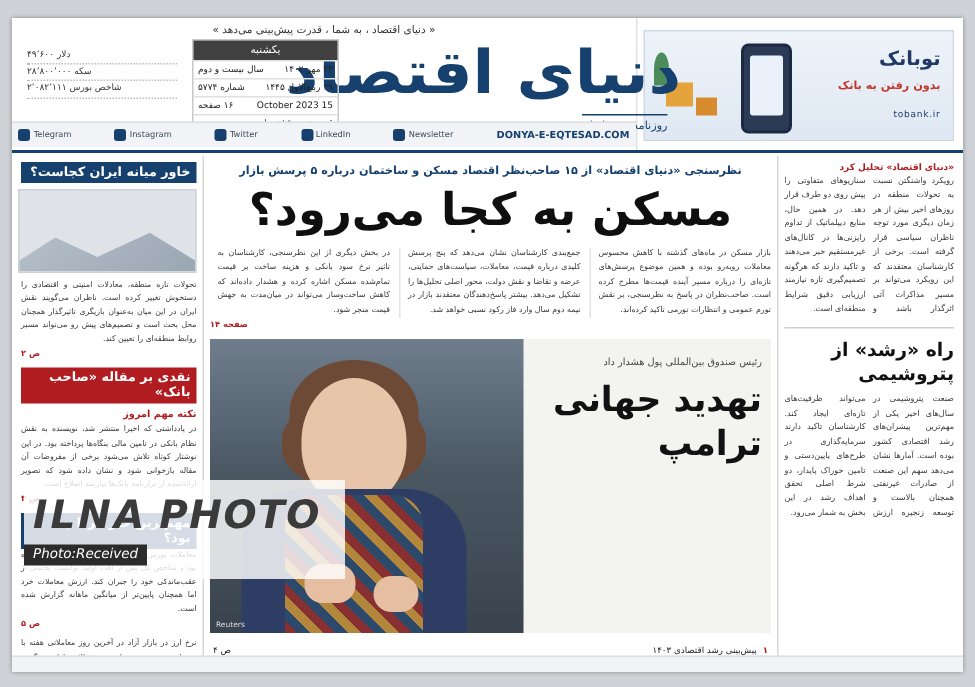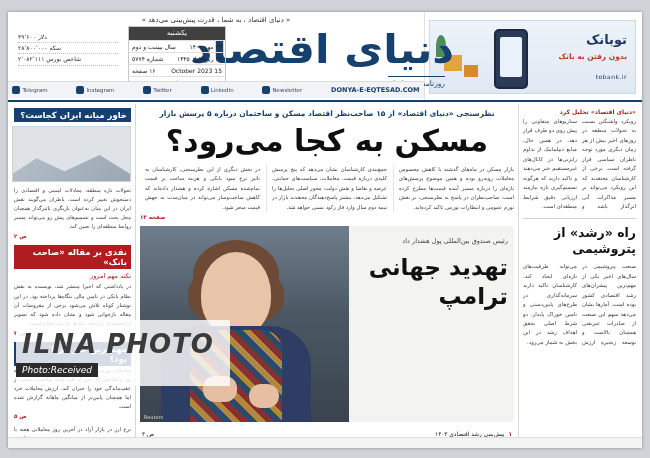--- a/index.html
+++ b/index.html
@@ -208,21 +208,21 @@
     border-bottom:1px dotted #c5c5c5;padding:2.5px 2px;line-height:1.4;
   }
   .blist .row .num{color:#b01c20;font-weight:bold;margin-left:4px;}
 
   
   .lbox{margin-bottom:6px;}
   .lbox-title{
     font-size:8.5px;font-weight:bold;color:#fff;background:#16406e;padding:2px 4px;text-align:right;
   }
   .lbox-title.red{background:#b01c20;}
-  .lbox-sub{font-size:6.5px;font-weight:normal;color:#b01c20;text-align:right;margin:3px 0 2px;}
+  .lbox-sub{font-size:6.5px;font-weight:bold;color:#b01c20;text-align:right;margin:3px 0 2px;}
   .lbox-body{font-size:5.2px;color:#3a3a3a;line-height:1.75;text-align:justify;}
   .page-num{font-size:5.5px;color:#b01c20;text-align:left;font-weight:bold;margin-top:2px;}
 
   .footer-strip{
     position:absolute;left:0;bottom:0;width:634px;height:10px;background:#f2f3f5;border-top:1px solid #ddd;
   }
 </style>
 </head>
 <body>
 

